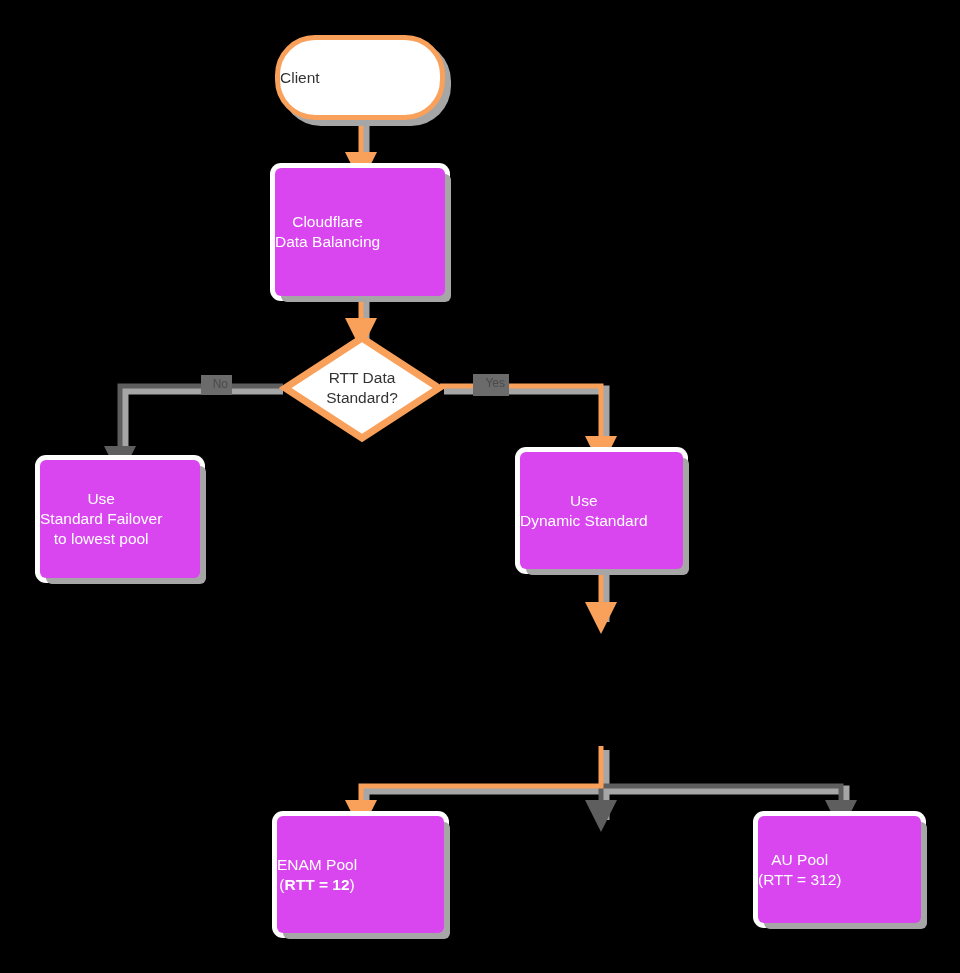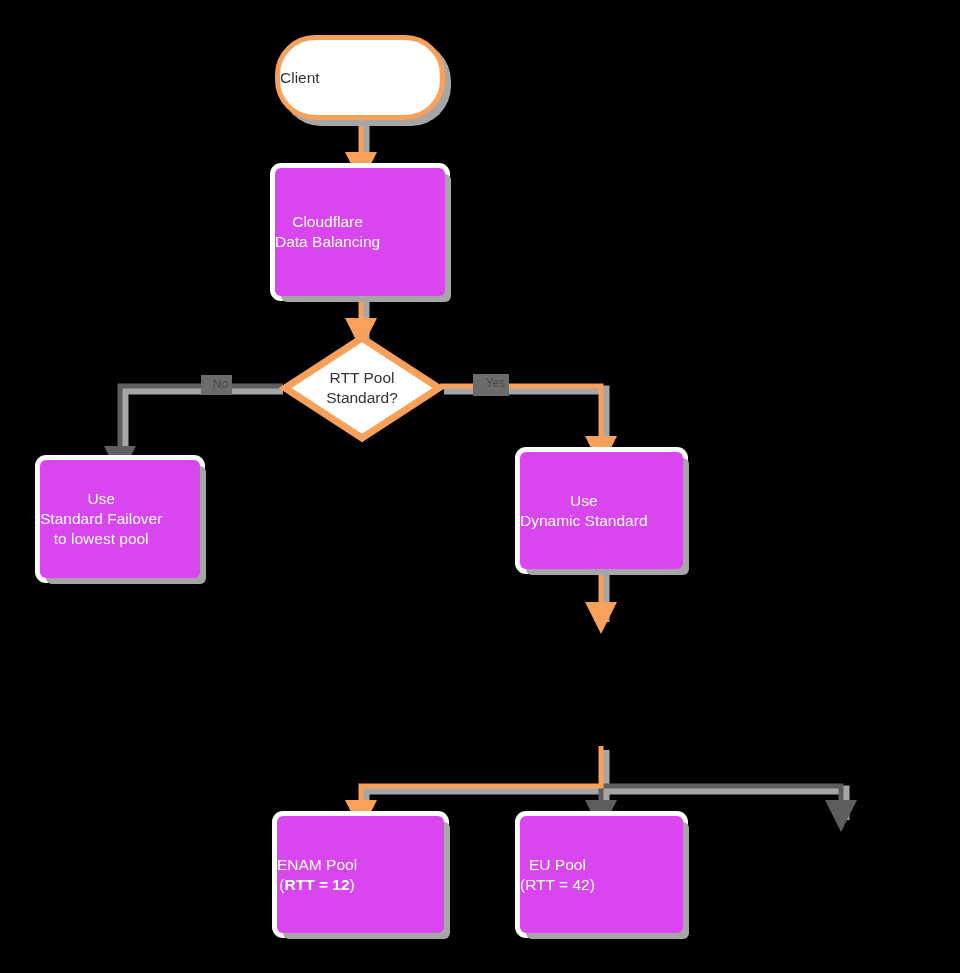--- a/index.html
+++ b/index.html
@@ -141,21 +141,21 @@
       <span class="ln">Data Balancing</span>
     </span>
   </div>
 
   <div class="diamond-wrap" style="left:279px; top:330px; width:166px; height:116px;">
     <svg class="diamond-shape" viewBox="0 0 166 116" preserveAspectRatio="none" xmlns="http://www.w3.org/2000/svg">
       <polygon points="83,8 160,58 83,108 6,58" fill="#FFFFFF" stroke="#F9A05B" stroke-width="7" style="filter:none;"></polygon>
     </svg>
     <div class="diamond-label">
       <span>
-        <span class="ln">RTT Pool</span>
+        <span class="ln">RTT Data</span>
         <span class="ln">Standard?</span>
       </span>
     </div>
   </div>
 
   <div class="edge-label" style="left:201px; top:375px; width:31px; height:20px;">
     <span>No</span>
   </div>
 
   <div class="edge-label" style="left:473px; top:374px; width:36px; height:22px;">
@@ -178,21 +178,21 @@
   </div>
 
 
   <div class="node node-process" style="left:277px; top:816px; width:167px; height:117px;">
     <span>
       <span class="ln">ENAM Pool</span>
       <span class="ln">(<span class="bold-seg">RTT = 12</span>)</span>
     </span>
   </div>
 
-  <div class="node node-process" style="left:520px; top:816px; width:163px; height:117px;">
+
+  <div class="node node-process" style="left:758px; top:816px; width:163px; height:107px;">
     <span>
-      <span class="ln">EU Pool</span>
-      <span class="ln">(RTT = 42)</span>
+      <span class="ln">AU Pool</span>
+      <span class="ln">(RTT = 312)</span>
     </span>
   </div>
-
 
 </div>
 
 </body></html>

